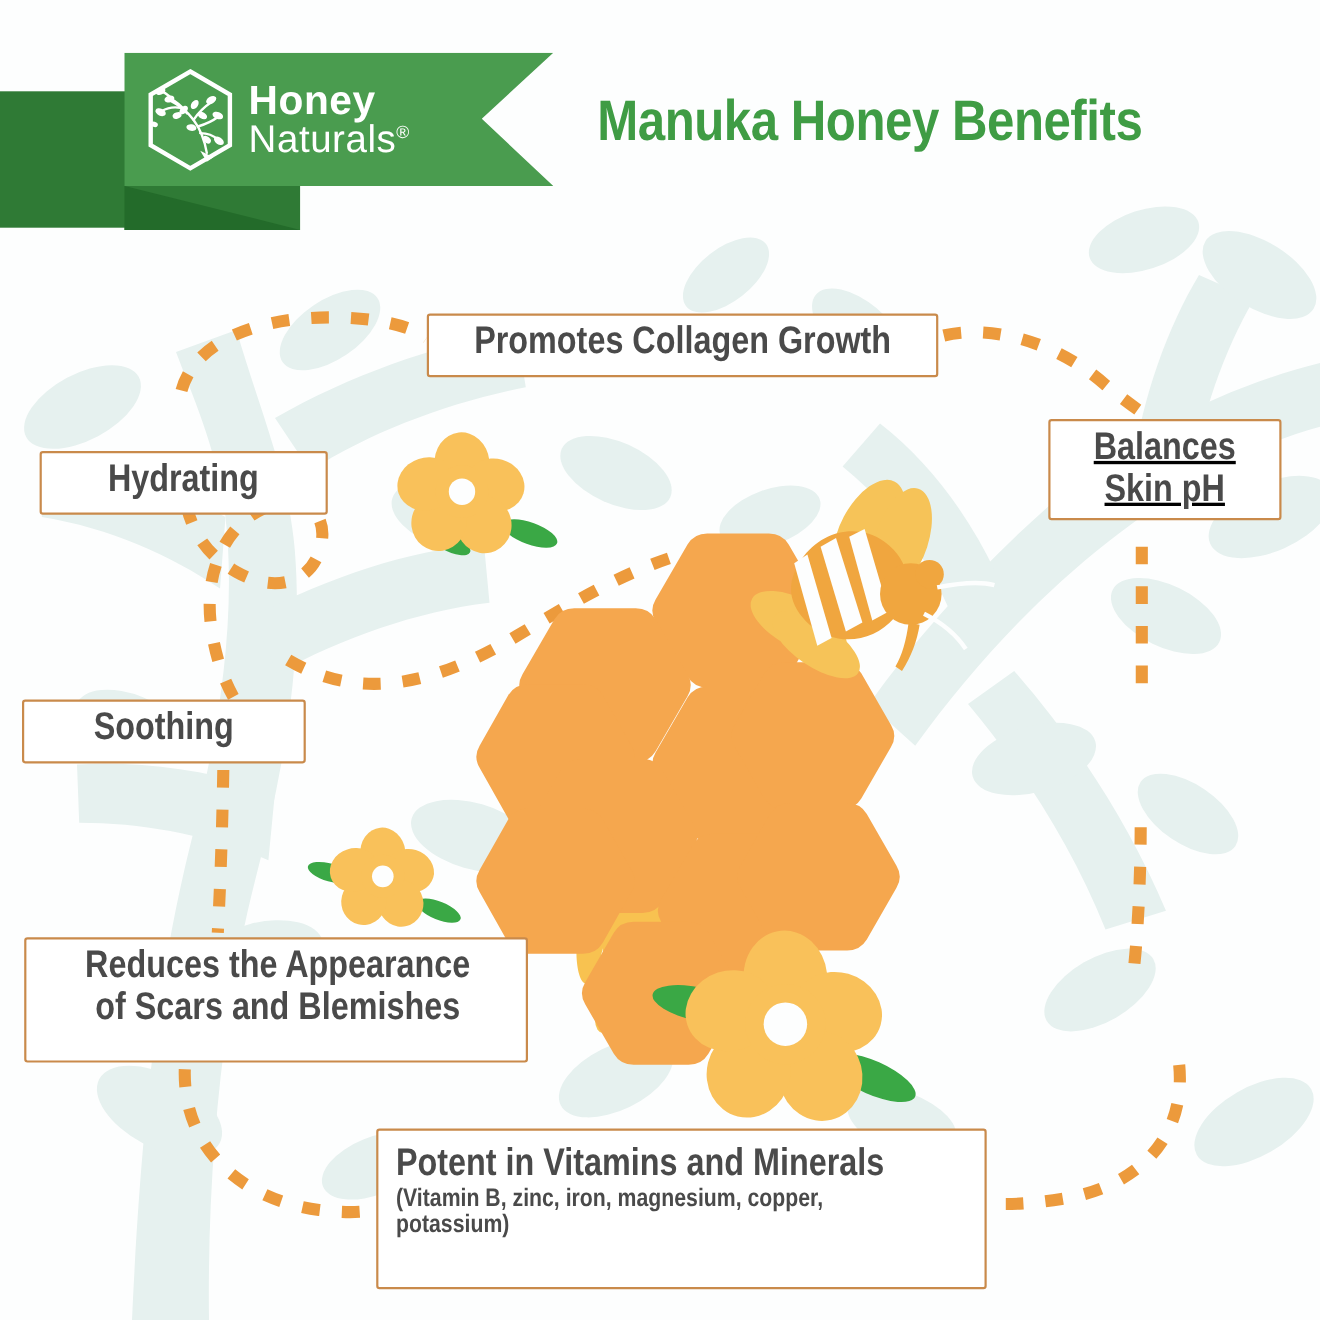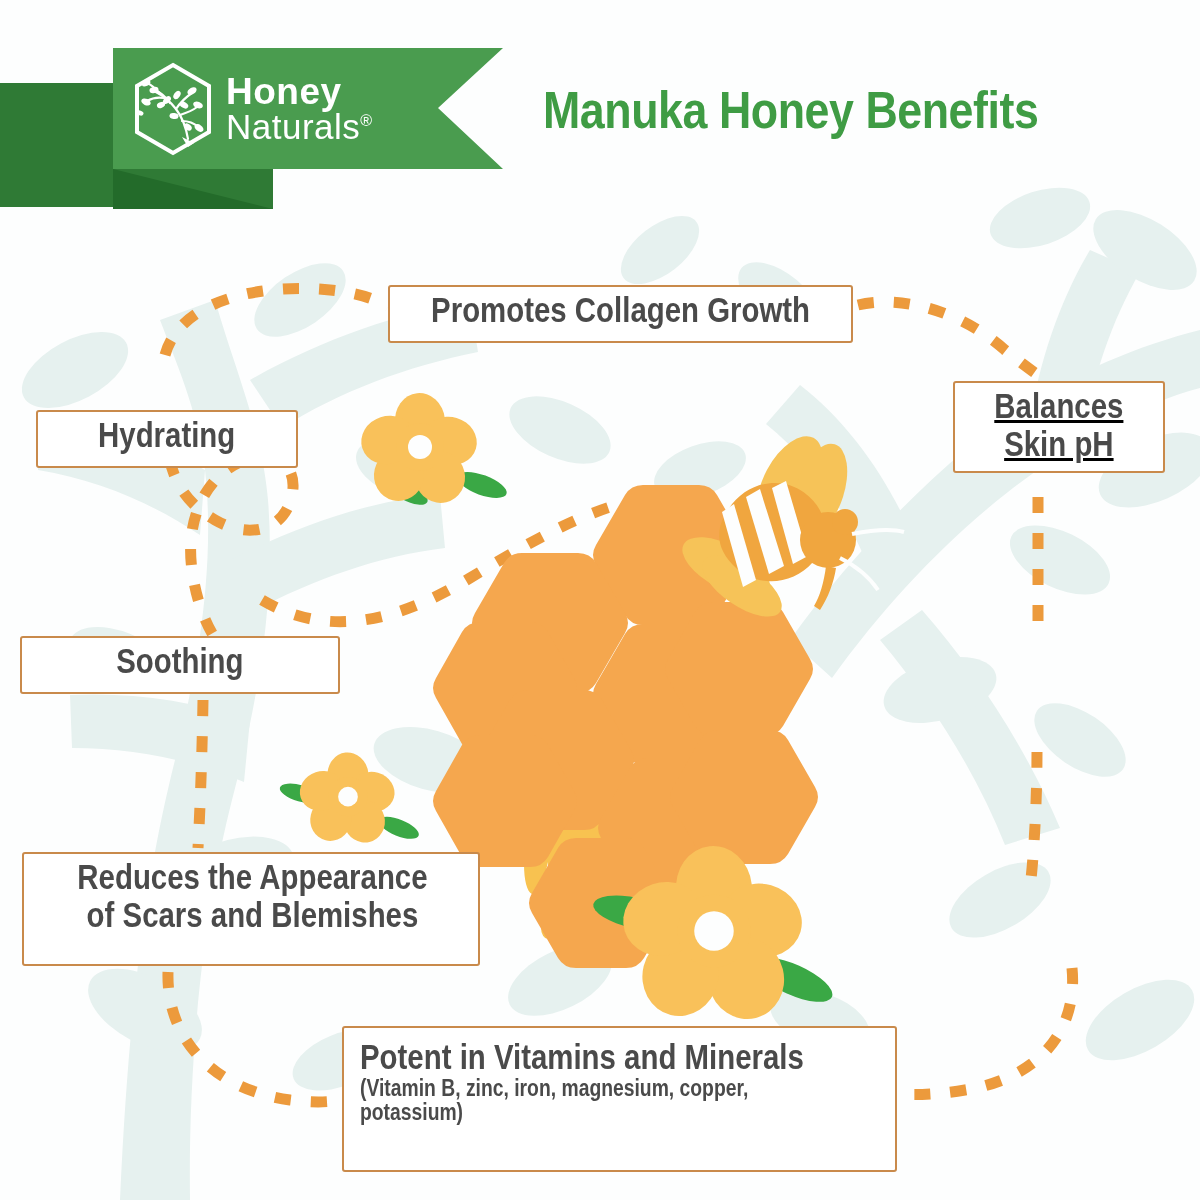--- a/index.html
+++ b/index.html
@@ -144,21 +144,21 @@
     line-height: 1.06;
     transform: scaleX(0.84);
     text-align: left;
     white-space: pre-line;
   }
 
   
   #box-promotes-collagen { left: 388px; top: 285px; width: 465px; height: 58px; }
   #box-hydrating        { left: 36px;  top: 362px; width: 262px; height: 58px; margin-top: 48px; }
   #box-balances-ph      { left: 953px; top: 381px; width: 212px; height: 92px; text-decoration: underline; }
-  #box-soothing         { left: 20px;  top: 636px; width: 320px; height: 58px; }
+  #box-soothing         { left: 20px;  top: 636px; width: 258px; height: 58px; }
   #box-naturally-moist  { left: 889px; top: 636px; width: 290px; height: 112px; }
   #box-reduces-scars    { left: 22px;  top: 852px; width: 458px; height: 114px; padding-left: 16px; }
   #box-calms-redness    { left: 833px; top: 892px; width: 350px; height: 72px; }
   #box-potent-vitamins  { left: 342px; top: 1026px; width: 555px; height: 146px;
                           align-items: flex-start; padding: 10px 16px; }
   #box-potent-vitamins .benefit-label { transform-origin: left center; }
   #box-potent-vitamins .benefit-sub   { transform-origin: left center; }
 </style>
 </head>
 <body>

